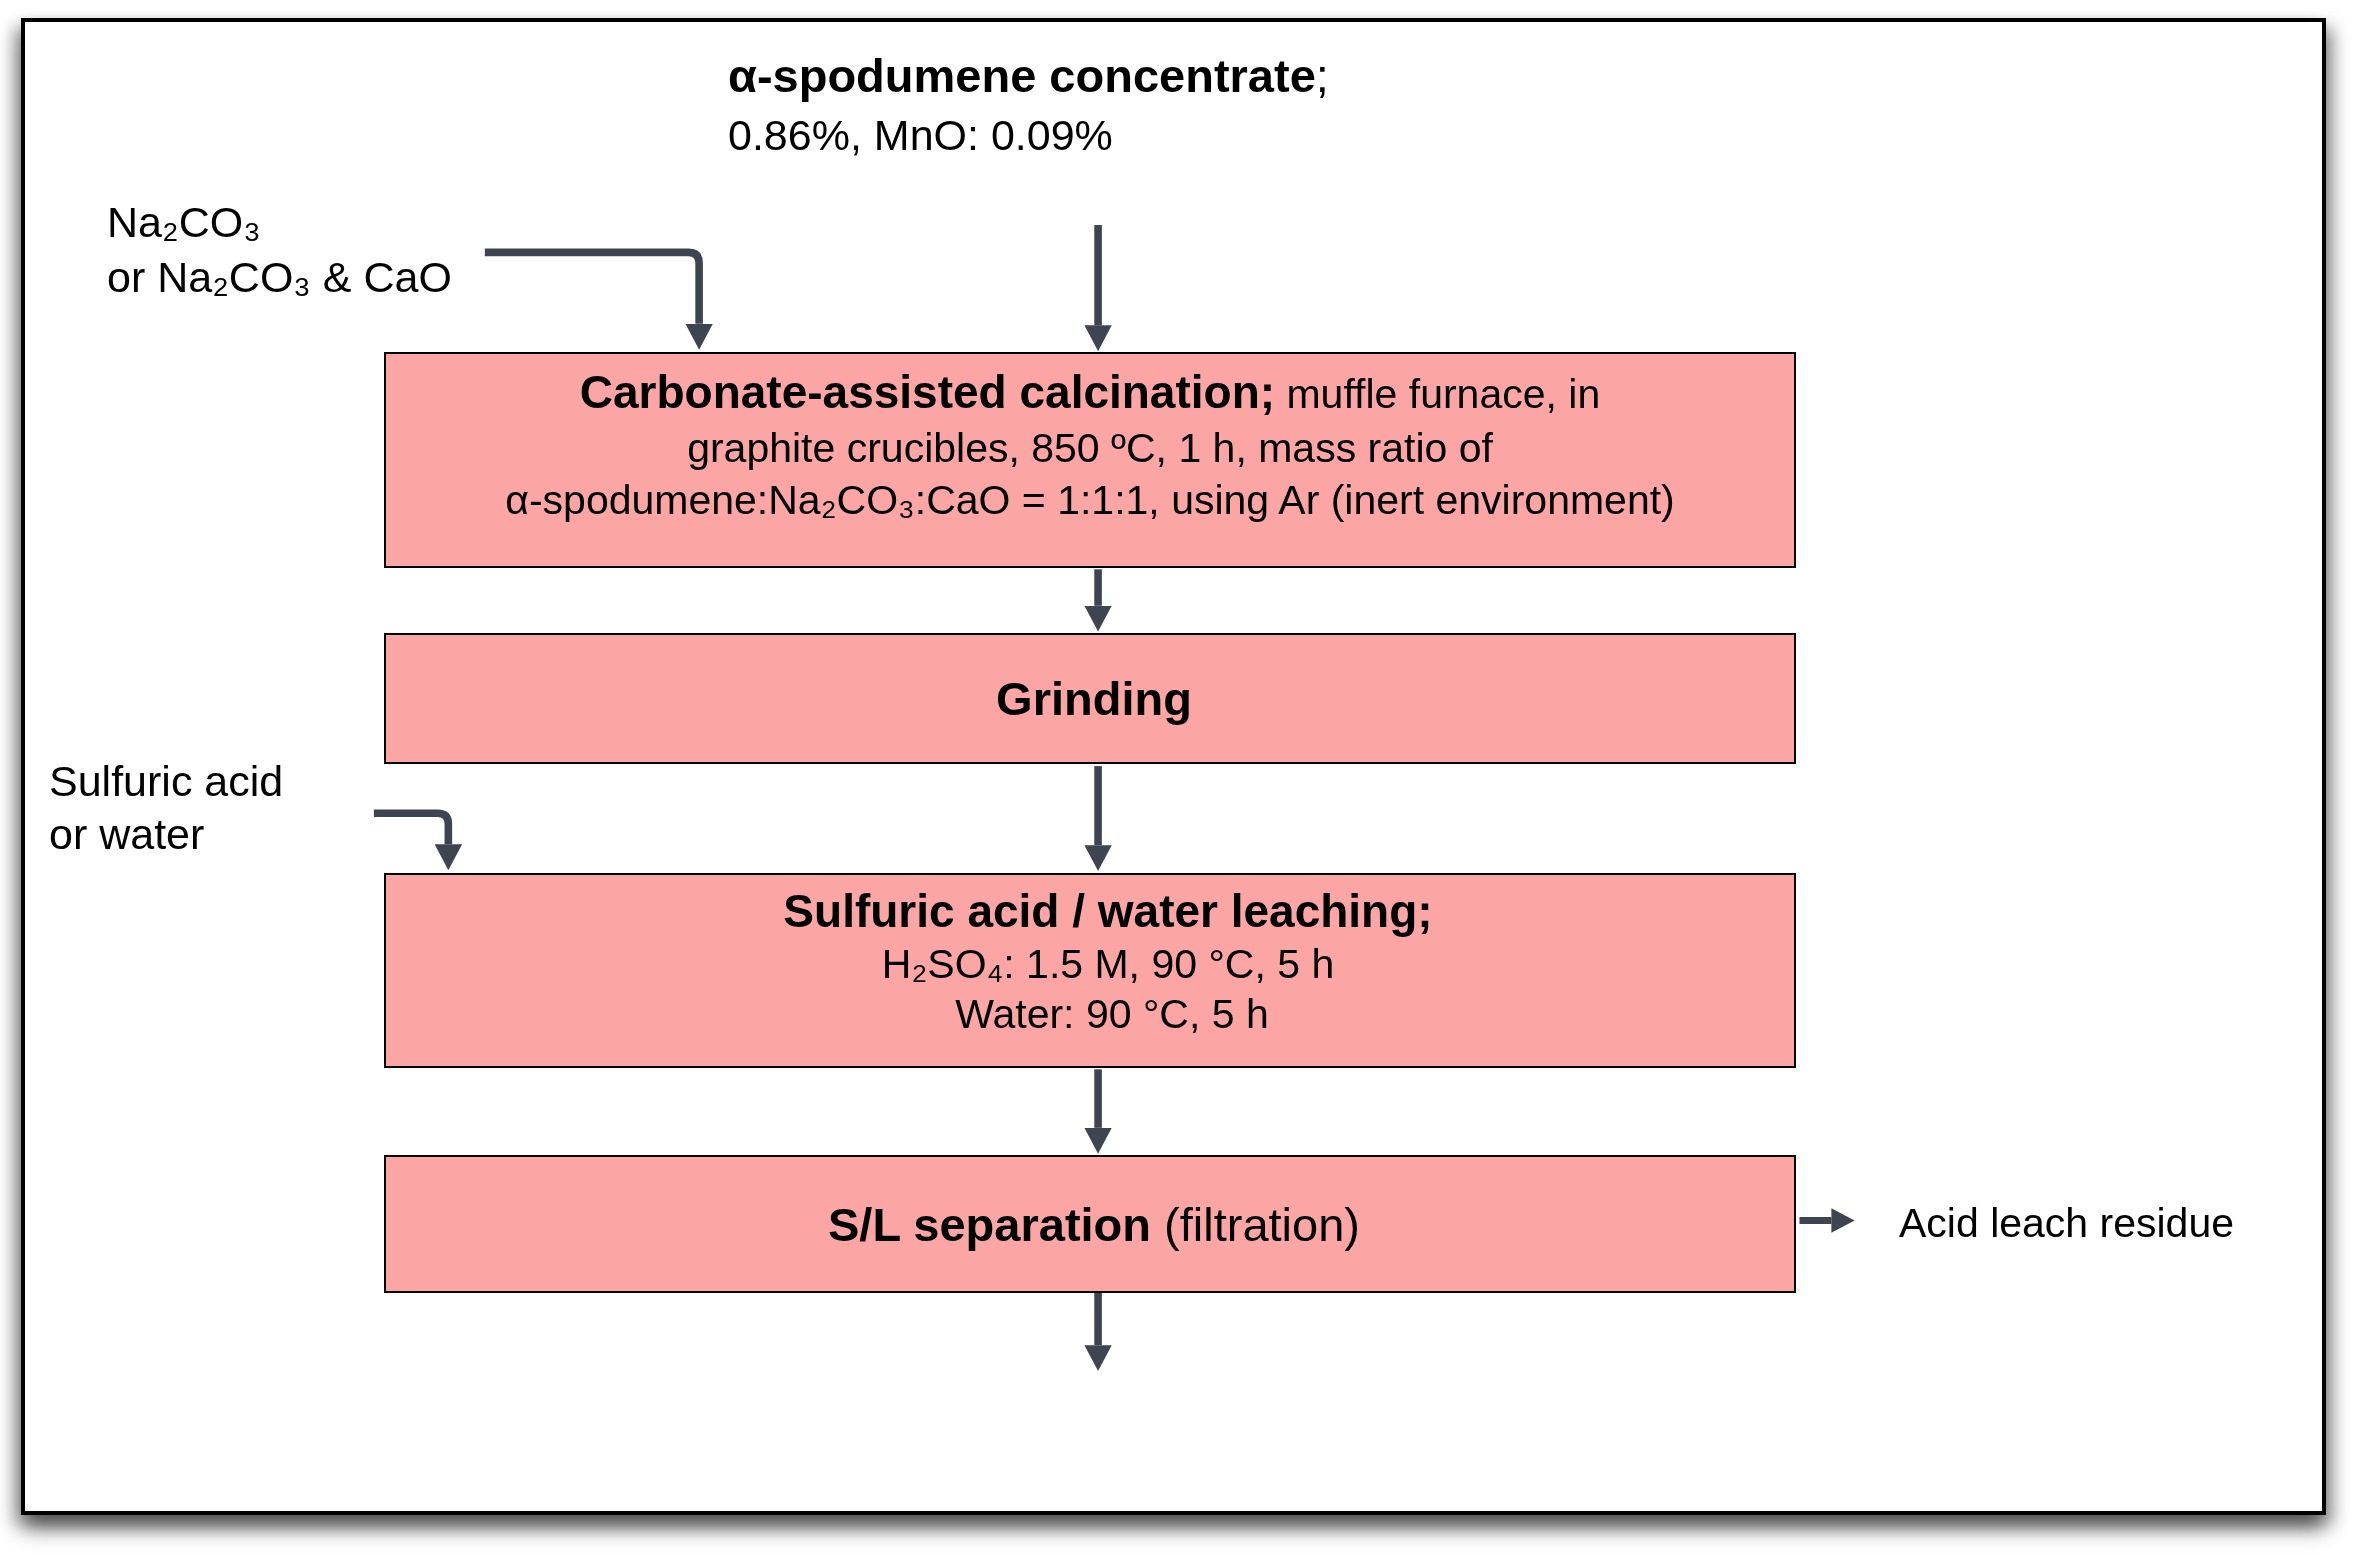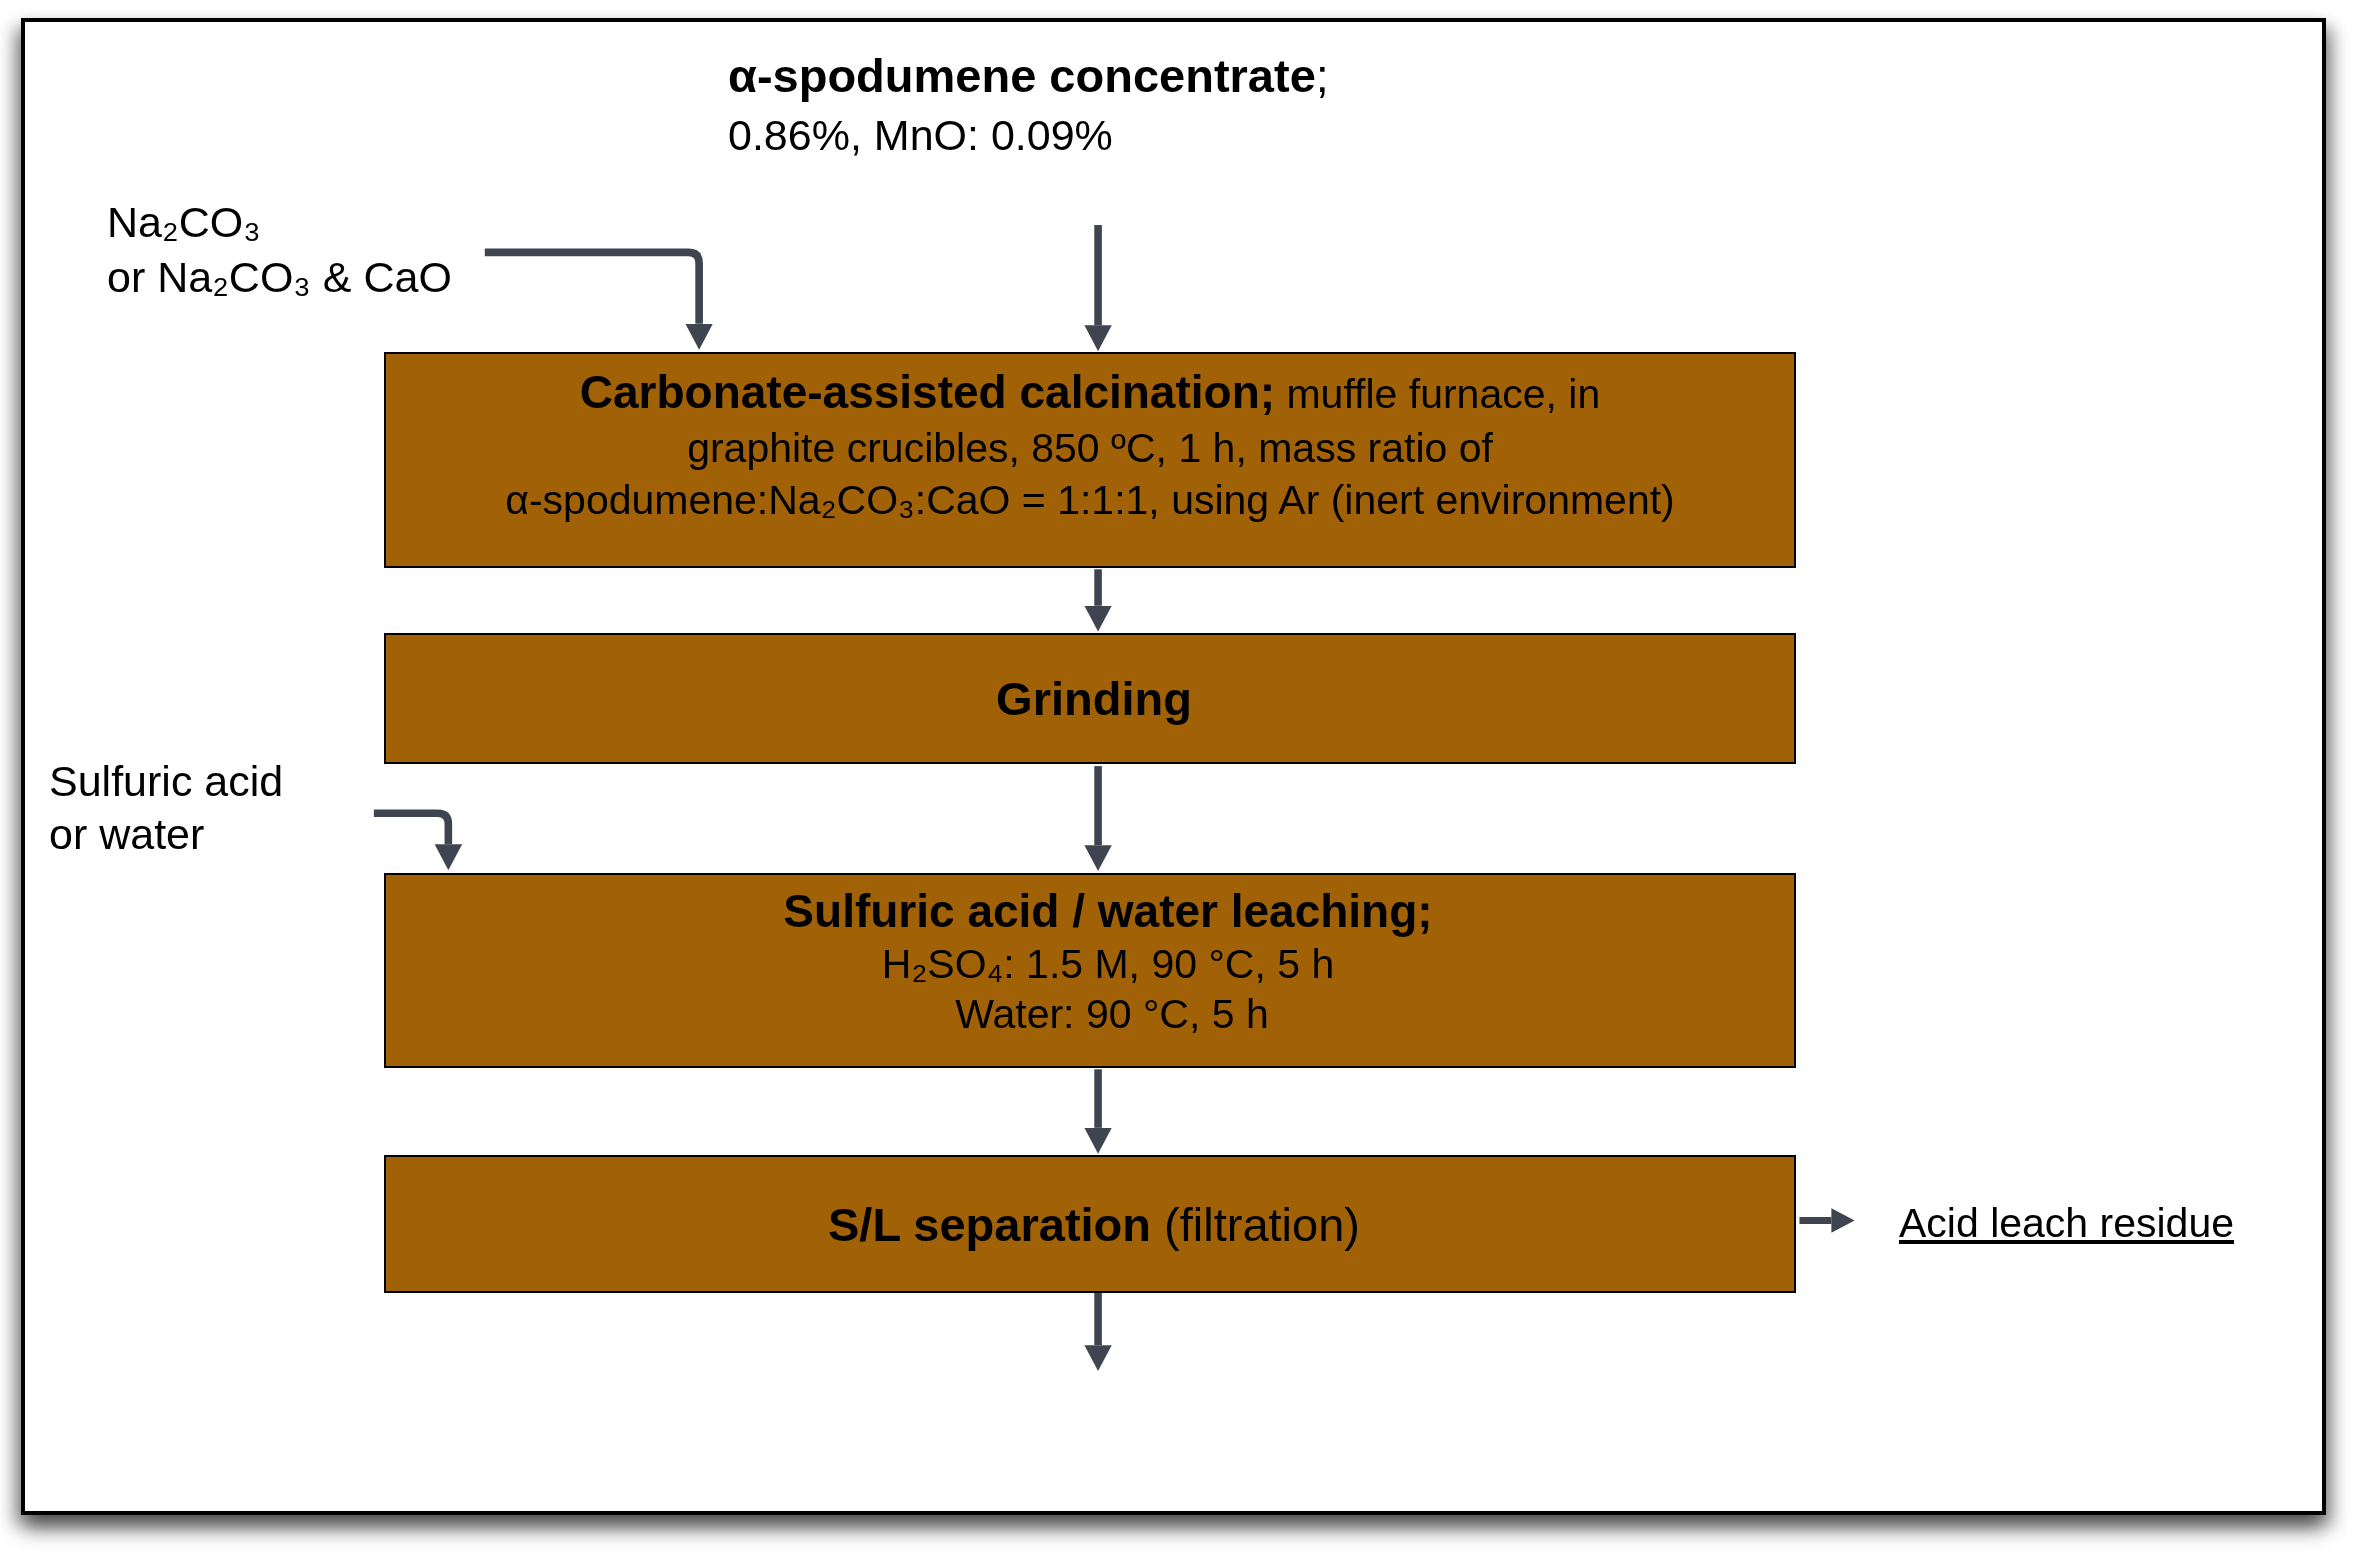--- a/index.html
+++ b/index.html
@@ -21,34 +21,34 @@
     background: #ffffff;
     box-shadow: 0 13.7px 20px rgba(0,0,0,0.45), -7.6px 9px 15px rgba(0,0,0,0.25), 7.6px 9px 15px rgba(0,0,0,0.25);
   }
   .arrows { position: absolute; left: 0; top: 0; }
   .pbox {
     position: absolute;
     left: 384px;
     width: 1412px;
     border: 2.3px solid #000000;
     box-sizing: border-box;
-    background: #a16207;
+    background: #fca5a5;
     text-align: center;
   }
   .box-title { font-weight: bold; font-size: 46px; }
   .box-title-rest { font-weight: normal; font-size: 41px; }
   .box-line { font-size: 41px; line-height: 52px; }
   .bigtitle { font-weight: bold; font-size: 47px; }
   .bigtitle-rest { font-weight: normal; font-size: 47px; }
   .header-block { position: absolute; left: 728px; top: 44px; }
   .header-title { font-size: 47px; font-weight: bold; line-height: 64px; }
   .header-title .semi { font-weight: normal; }
   .header-line { font-size: 43px; line-height: 55px; }
   .side-label { position: absolute; font-size: 43px; line-height: 55px; }
-  .out-label { position: absolute; font-size: 41px; line-height: 55px; text-decoration: underline; }
+  .out-label { position: absolute; font-size: 41px; line-height: 55px; }
   .centerflex { display: flex; align-items: center; justify-content: center; padding-left: 8px; }
 </style>
 </head>
 <body>
 
 <div class="canvas">
 
   <div class="frame"></div>
 
   <svg class="arrows" width="2377" height="1555" viewBox="0 0 3128 2046">

